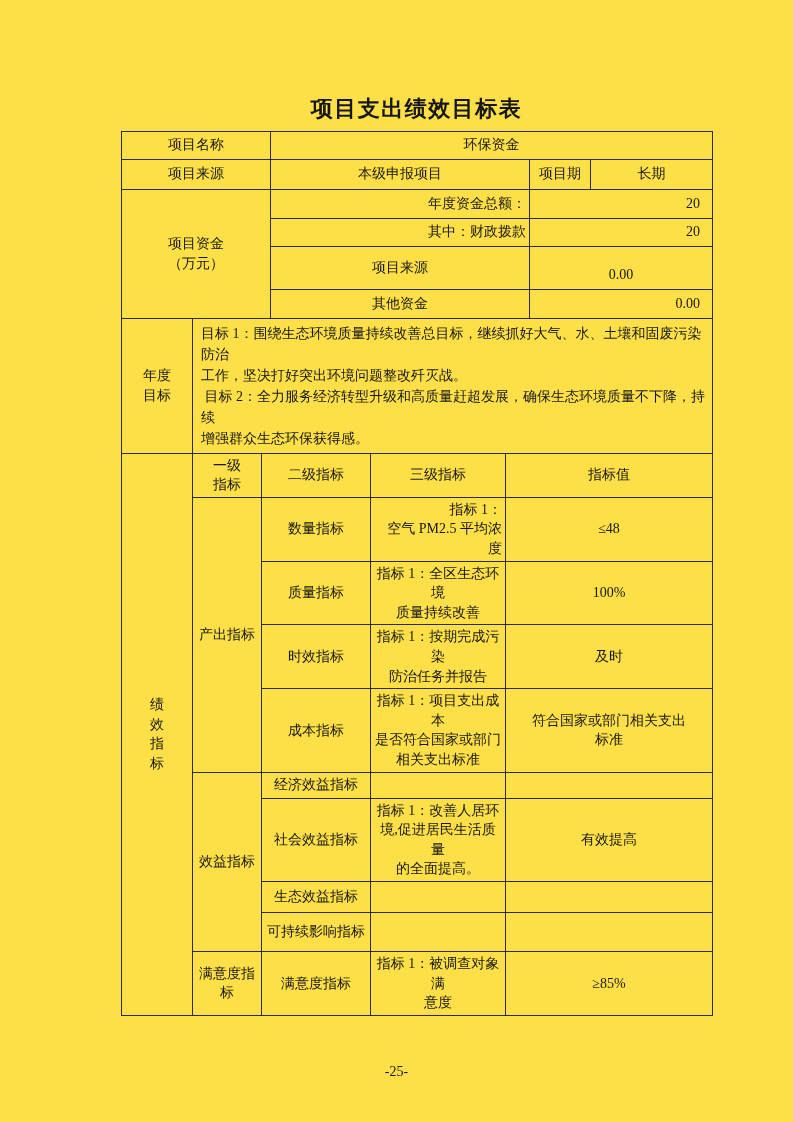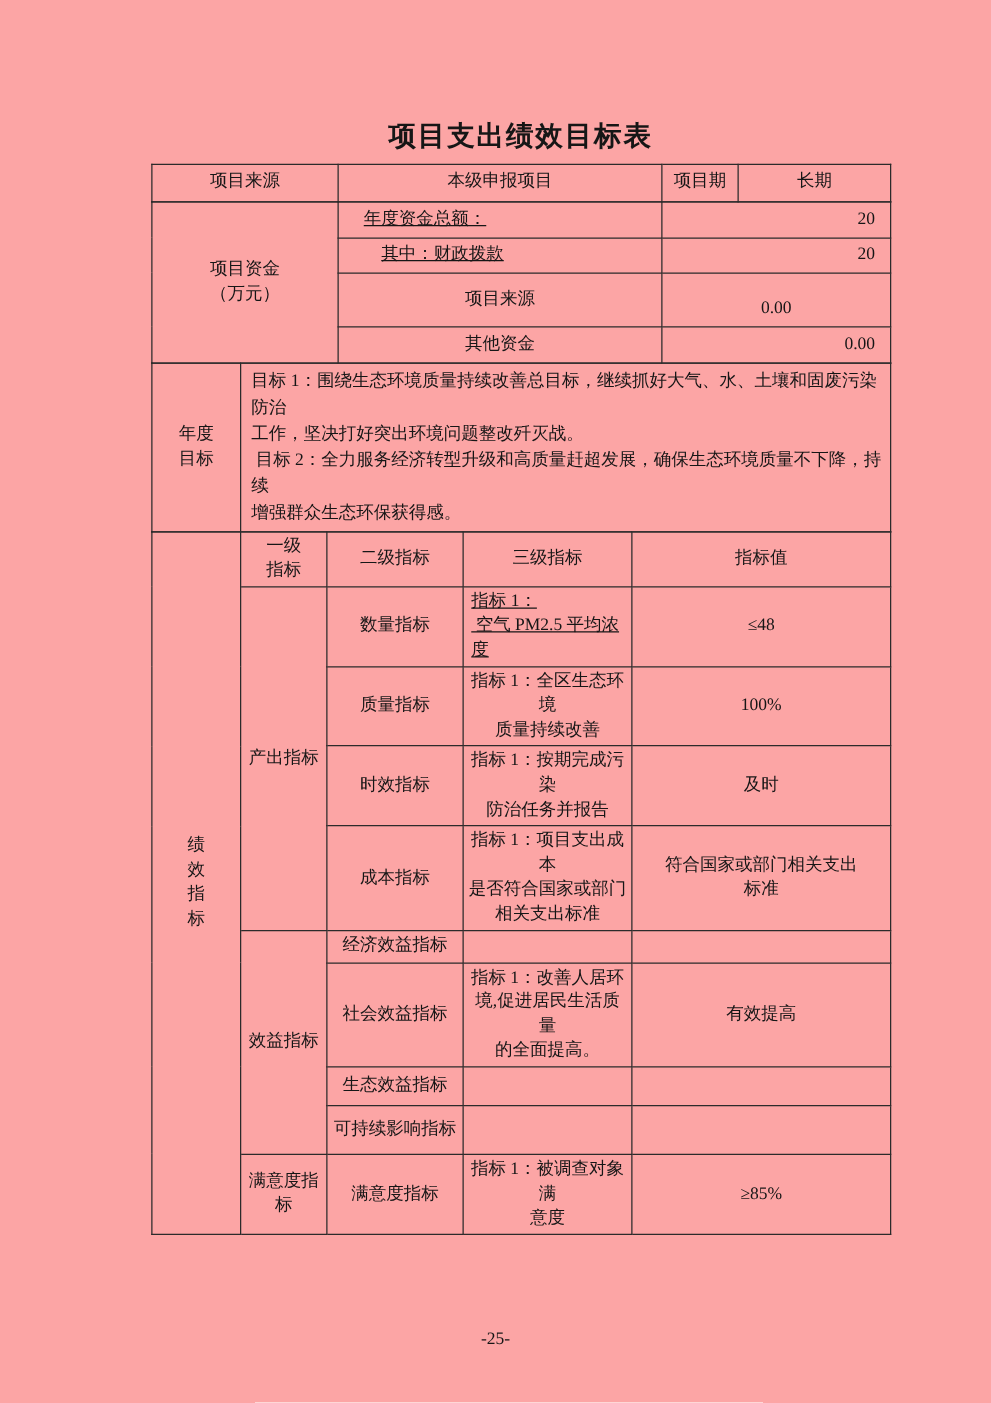--- a/index.html
+++ b/index.html
@@ -1,19 +1,19 @@
 <!DOCTYPE html>
 <html><head>
 <meta charset="utf-8">
 <style>
   html,body { margin:0; padding:0; background:#ffffff; }
   .page {
     position:relative;
     width:793px; height:1122px;
-    background:#fca5a5;
+    background:#fde047;
     color:#161616;
     font-family:"Liberation Serif","DejaVu Serif",serif;
     overflow:hidden;
   }
   .content { position:absolute; left:121px; top:0; width:591px; }
   .title {
     margin:0; padding-top:94px;
     text-align:center;
     font-size:22px; font-weight:bold;
     letter-spacing:1.5px;
@@ -26,21 +26,21 @@
     border:1px solid #2b2b2b;
     font-size:14px;
     line-height:1.4;
     text-align:center;
     vertical-align:middle;
     padding:2px 3px;
     overflow:hidden;
     word-break:break-all;
   }
   .pre { white-space:pre-line; }
-  .left { text-align:left;text-decoration:underline; }
+  .left { text-align:right; }
   .right { text-align:right; }
   .pl20 { padding-left:20px; }
   .pl34 { padding-left:34px; }
   .pl6  { padding-left:6px; }
   .pr12 { padding-right:12px; }
   .vbottom { vertical-align:bottom; padding-bottom:4px; }
   .goal-cell { text-align:left; vertical-align:top; padding:4px 6px 4px 8px; line-height:1.5; }
   .goal-cell .p { white-space:pre-line; }
   .footer {
     position:absolute; left:0; top:1064px; width:793px;
@@ -56,20 +56,24 @@
     <h1 class="title">项目支出绩效目标表</h1>
 
     <table class="tbl-a">
       <colgroup>
           <col style="width:149px">
           <col style="width:259px">
           <col style="width:61px">
           <col style="width:122px">
         </colgroup>
       <tbody>
+          <tr style="height:28px">
+        <td>项目名称</td>
+        <td colspan="3">环保资金</td>
+      </tr>
       <tr style="height:30px">
         <td>项目来源</td>
         <td>本级申报项目</td>
         <td>项目期</td>
         <td>长期</td>
       </tr>
     </tbody>
       </table>
 
     <table>

